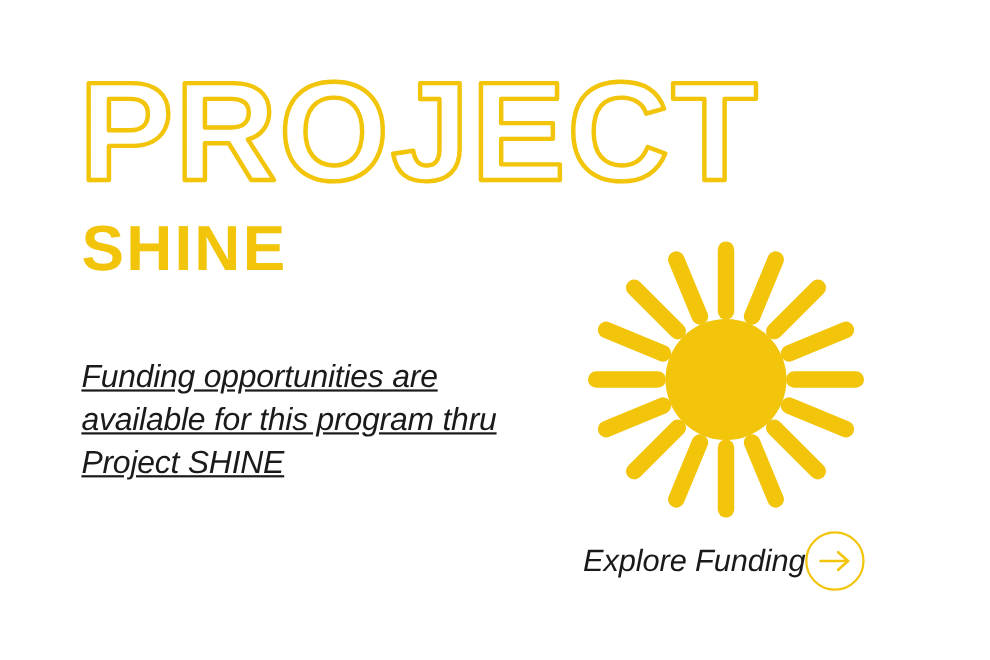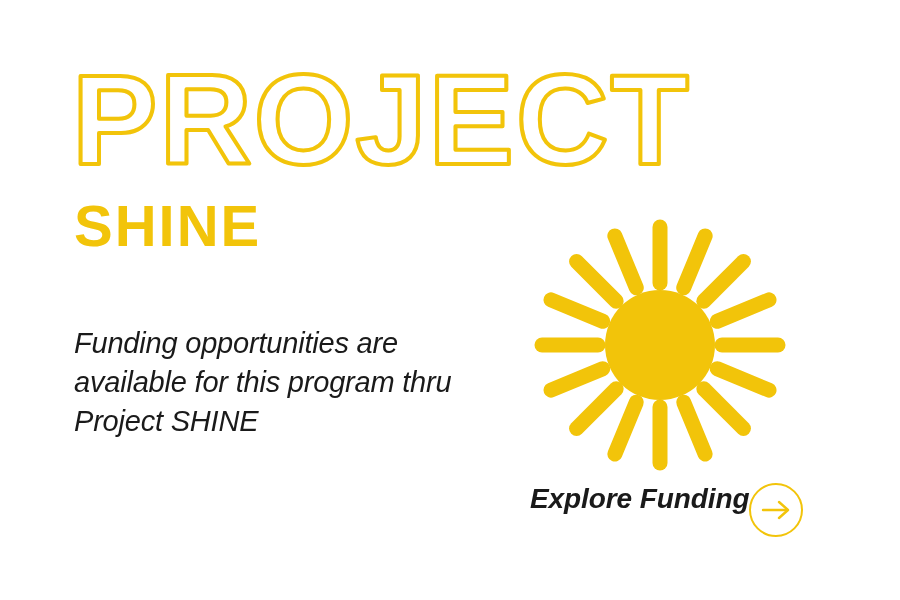--- a/index.html
+++ b/index.html
@@ -63,38 +63,39 @@
     position: absolute;
     left: 74px;
     top: 324px;
     width: 420px;
     font-size: 29px;
     font-style: italic;
     font-weight: normal;
     line-height: 1.34;
     color: #1a1a1a;
     letter-spacing: -0.2px;
+    text-decoration: underline;
   }
 
   
   #sun-graphic {
     position: absolute;
     left: 530px;
     top: 215px;
     width: 260px;
     height: 260px;
   }
 
   
   #cta {
     position: absolute;
     left: 530px;
     top: 483px;
     display: flex;
-    font-weight: bold;
+    align-items: center;
   }
   #cta-label {
     font-size: 28px;
     font-style: italic;
     color: #1a1a1a;
     letter-spacing: -0.1px;
     white-space: nowrap;
   }
   #cta-arrow-button {
     width: 54px;

